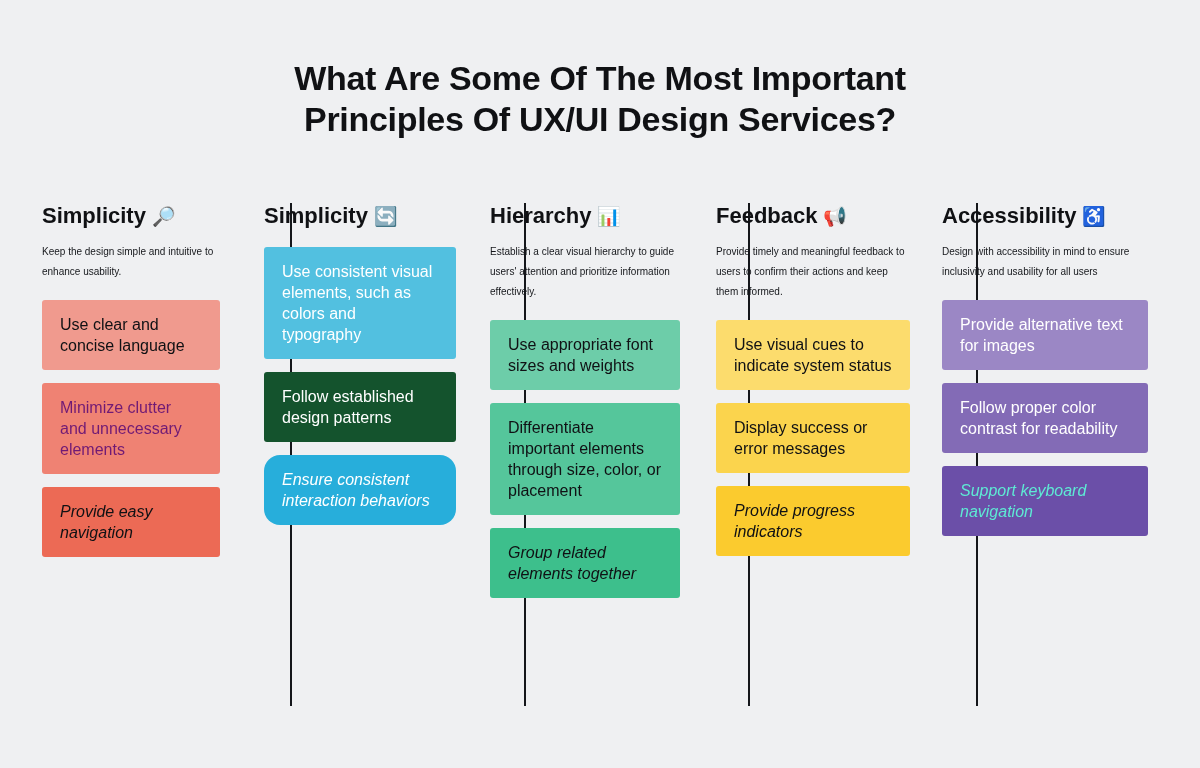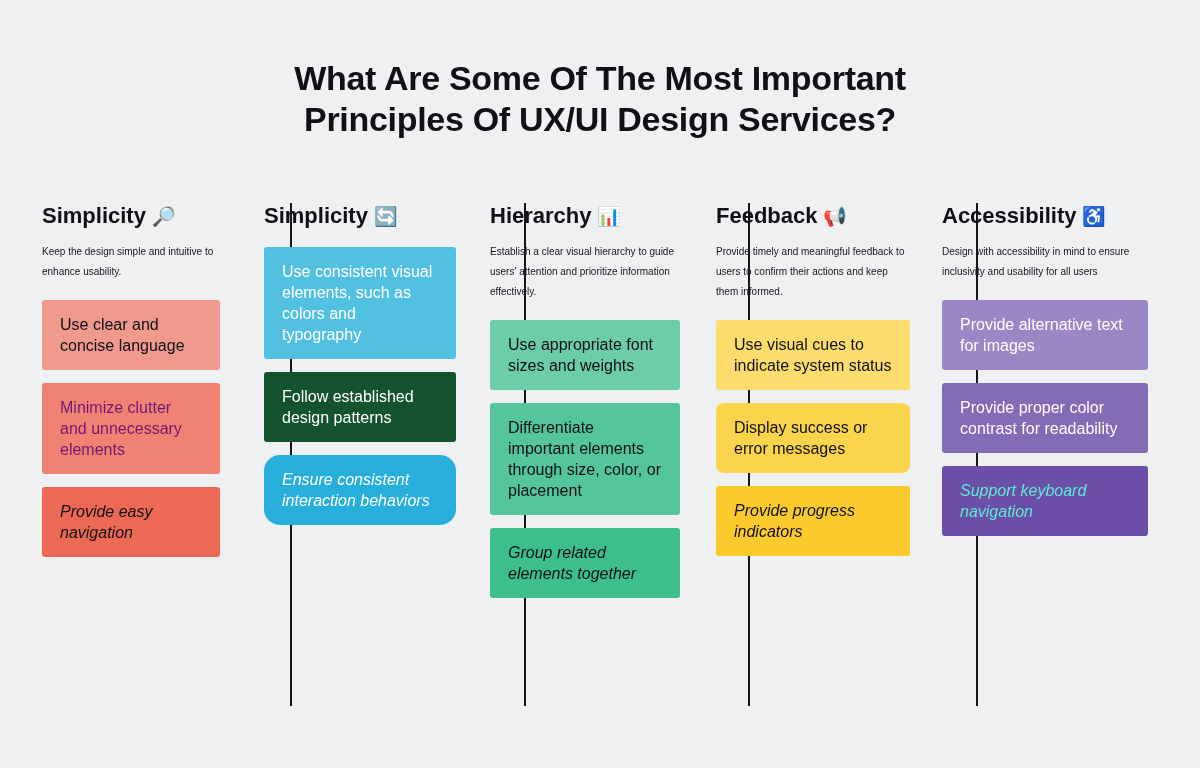--- a/index.html
+++ b/index.html
@@ -184,21 +184,21 @@
     <div class="column col-3">
       <div class="col-heading">
         <span>Feedback</span>
         <span class="col-emoji">📢</span>
       </div>
       <div class="col-desc">Provide timely and meaningful feedback to users to confirm their actions and keep them informed.</div>
       <div class="cards">
         <div class="card" style="background: rgb(252, 220, 109); color: rgb(16, 17, 20);">
           <span class="card-text">Use visual cues to indicate system status</span>
         </div>
-        <div class="card" style="background: rgb(251, 212, 77); color: rgb(16, 17, 20); border-radius: 8px;">
+        <div class="card" style="background: rgb(251, 212, 77); color: rgb(16, 17, 20);">
           <span class="card-text">Display success or error messages</span>
         </div>
         <div class="card" style="background: rgb(251, 203, 46); color: rgb(16, 17, 20);">
           <span class="card-text">Provide progress indicators</span>
         </div>
       </div>
     </div>
 
     <div class="divider div-4" style="background: rgb(20, 22, 26);"></div>
 
@@ -206,21 +206,21 @@
       <div class="col-heading">
         <span>Accessibility</span>
         <span class="col-emoji">♿</span>
       </div>
       <div class="col-desc">Design with accessibility in mind to ensure inclusivity and usability for all users</div>
       <div class="cards">
         <div class="card" style="background: rgb(155, 135, 197); color: rgb(255, 255, 255);">
           <span class="card-text">Provide alternative text for images</span>
         </div>
         <div class="card" style="background: rgb(131, 107, 182); color: rgb(255, 255, 255);">
-          <span class="card-text">Provide proper color contrast for readability</span>
+          <span class="card-text">Follow proper color contrast for readability</span>
         </div>
         <div class="card" style="background: rgb(107, 79, 168); color: #5eead4;">
           <span class="card-text">Support keyboard navigation</span>
         </div>
       </div>
     </div>
 
   </div>
 </div>
 

